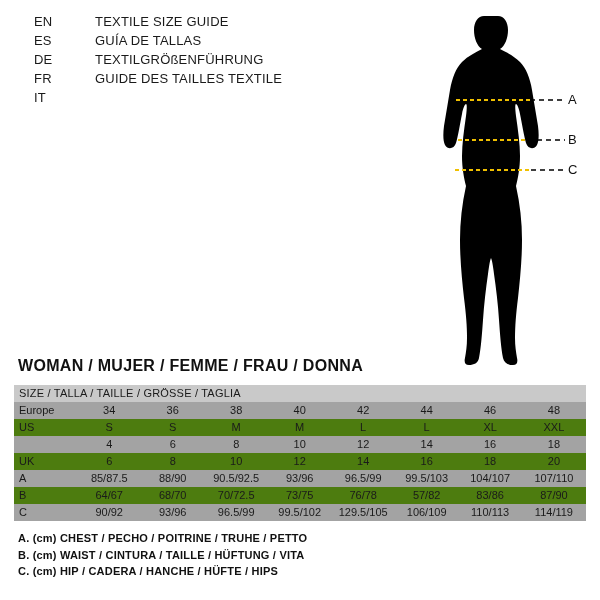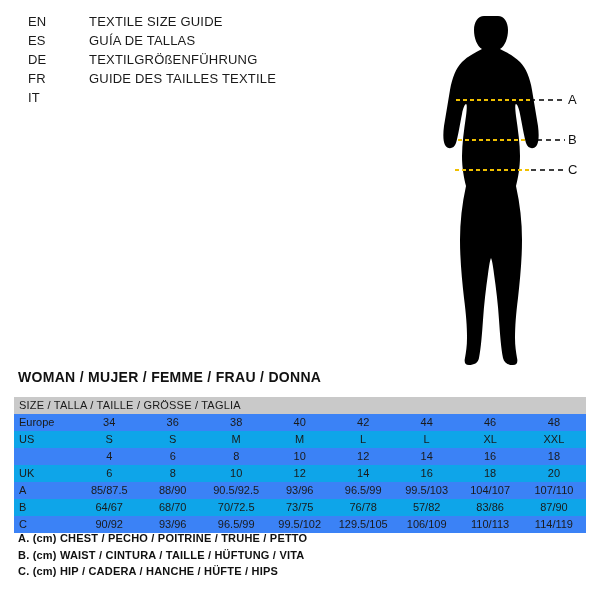--- a/index.html
+++ b/index.html
@@ -17,21 +17,21 @@
   .page {
     position: relative;
     width: 600px;
     height: 600px;
     box-sizing: border-box;
   }
 
   
   .lang-block {
     position: absolute;
-    left: 28px;
+    left: 34px;
     top: 14px;
     width: 300px;
   }
   .lang-row {
     display: flex;
     align-items: baseline;
     height: 19px;
   }
   .lang-code {
     width: 40px;
@@ -57,34 +57,32 @@
   }
   .figure-wrap svg {
     display: block;
   }
 
   
   .woman-heading {
     position: absolute;
     left: 18px;
     top: 357px;
-    font-size: 14px;
+    font-size: 16px;
     font-weight: bold;
     letter-spacing: 0.3px;
     color: #111;
-    margin-top: 12px;
   }
 
   
   .table-wrap {
     position: absolute;
     left: 14px;
     top: 385px;
     width: 572px;
-    margin-top: 12px;
   }
   table.size-table {
     border-collapse: collapse;
     width: 572px;
     table-layout: fixed;
     font-size: 11px;
   }
   table.size-table th,
   table.size-table td {
     padding: 0;
@@ -99,24 +97,24 @@
     text-align: left;
     padding-left: 5px;
     width: 72px;
   }
   tr.head-row th {
     background: #c9c9c9;
     font-size: 11px;
     letter-spacing: 0.2px;
   }
   tr.shade td {
-    background: #3b82f6;
+    background: #a3a3a3;
   }
   tr.plain td {
-    background: #0ea5e9;
+    background: #4d7c0f;
   }
 
   
   .footnotes {
     position: absolute;
     left: 18px;
     top: 530px;
     width: 560px;
   }
   .footnote {

